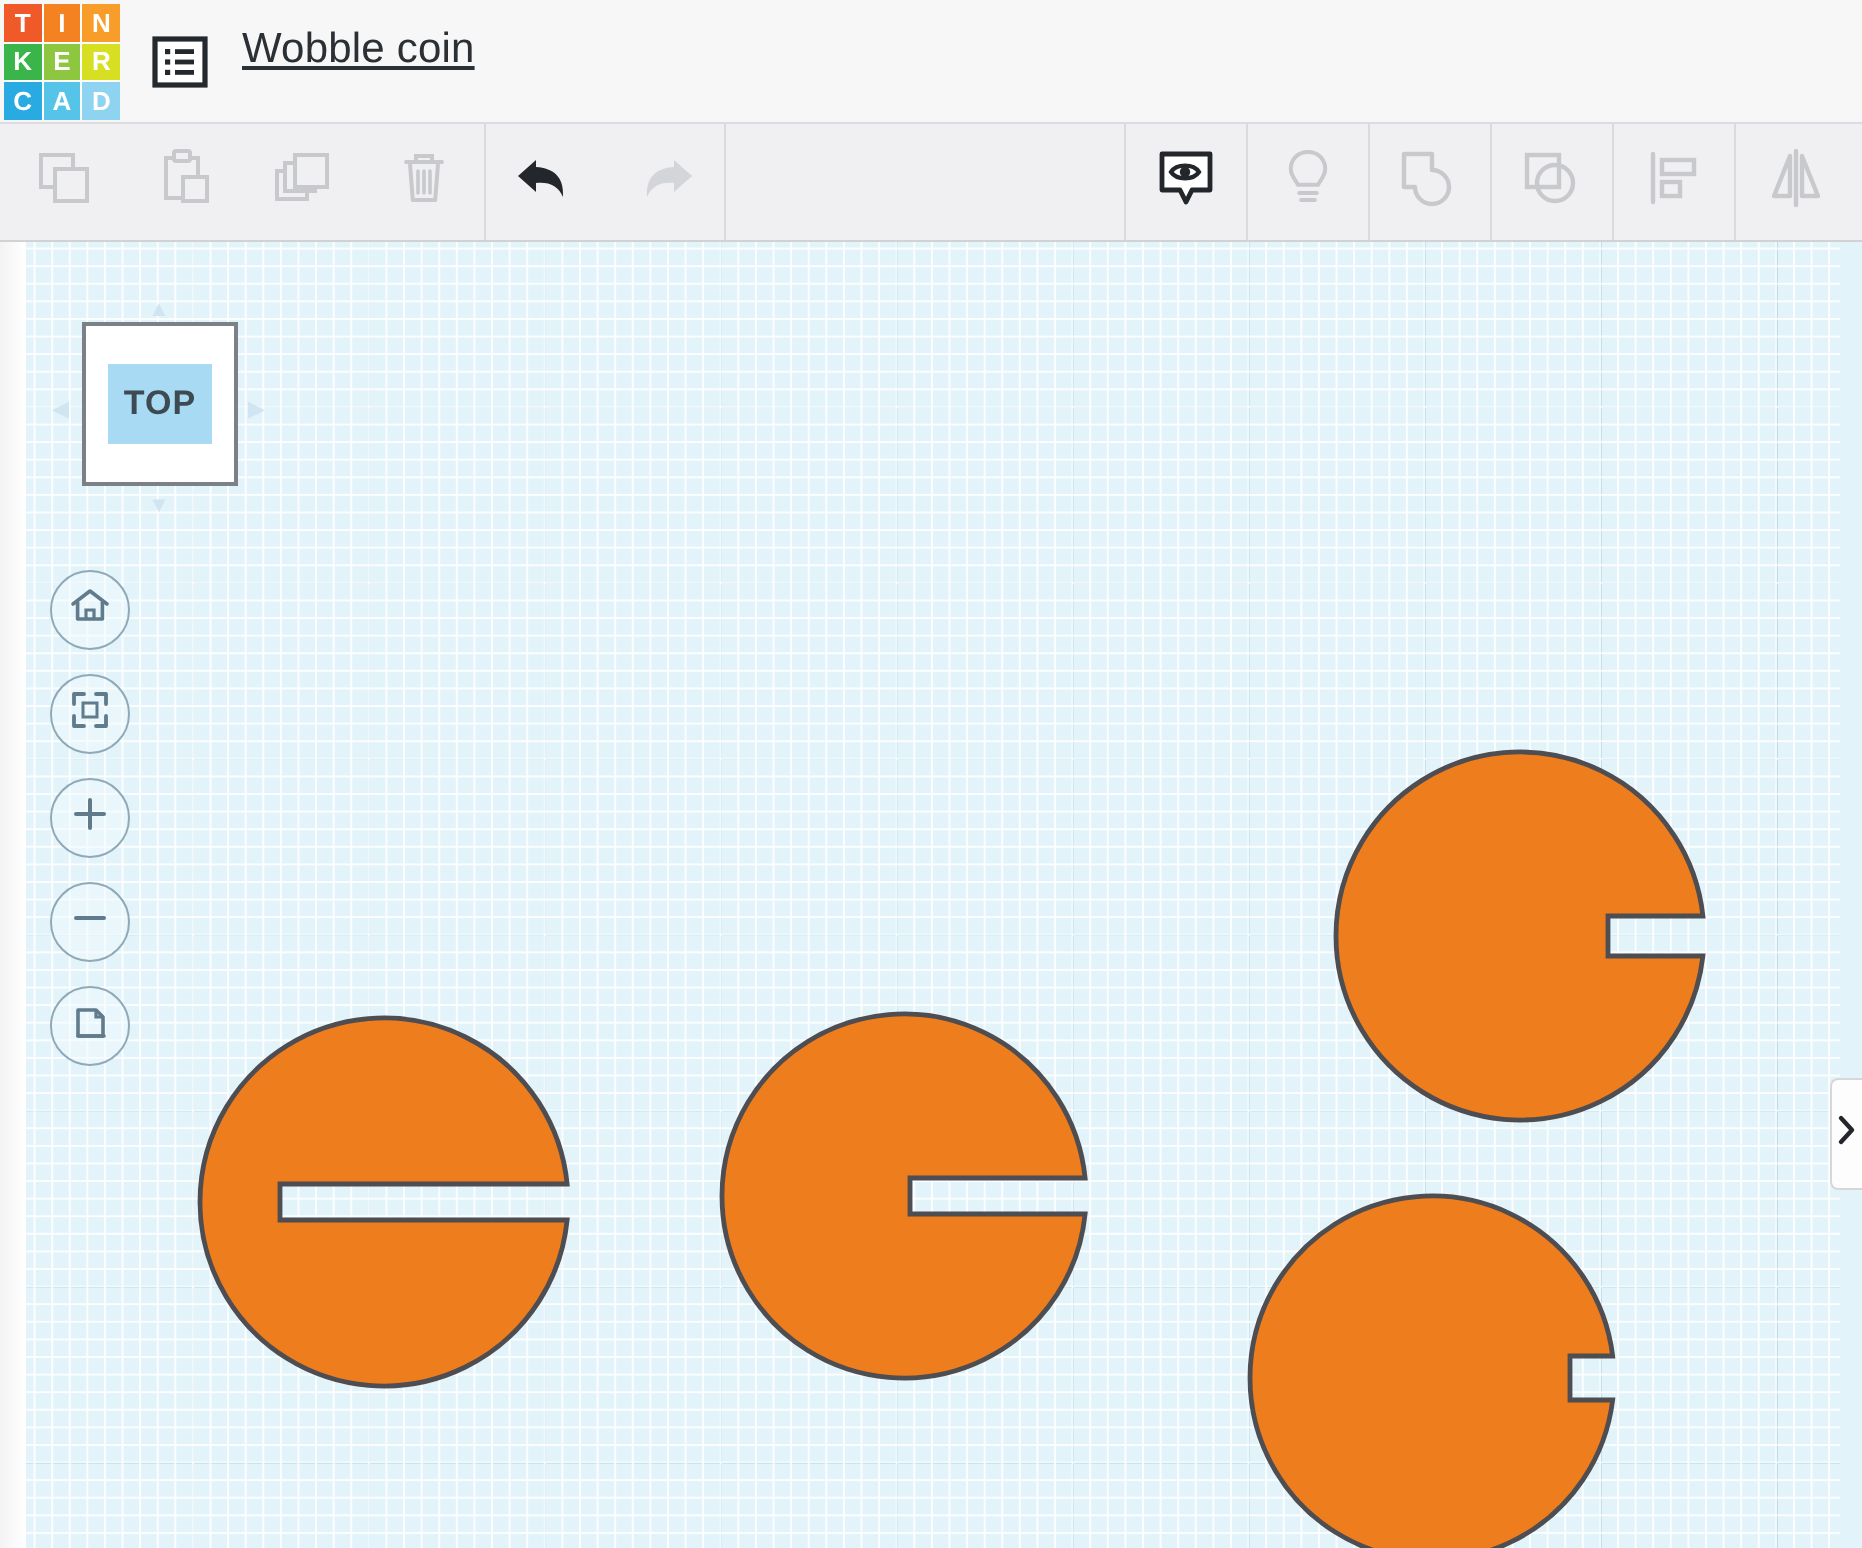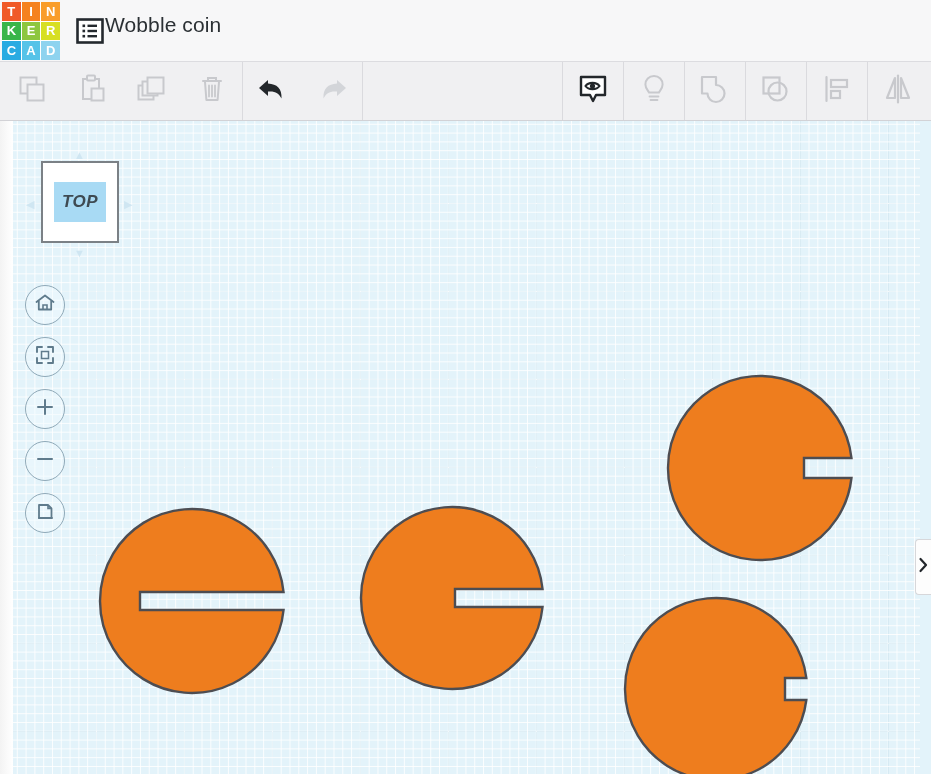--- a/index.html
+++ b/index.html
@@ -59,28 +59,29 @@
     left: 75px; top: 16px;
     width: 30px; height: 30px;
     display: flex;
     align-items: center;
     justify-content: center;
     cursor: pointer;
   }
 
   .doc-title {
     position: absolute;
-    left: 105px; top: 0;
+    left: 121px; top: 0;
     height: 49px;
     display: flex;
     align-items: center;
     font-size: 21px;
     color: #2b3034;
     letter-spacing: 0.1px;
     white-space: nowrap;
+    text-decoration: underline;
   }
 
   
   .toolbar {
     position: absolute;
     left: 0; top: 62px;
     width: 931px;
     height: 59px;
     background: #f0f0f2;
     border-bottom: 1px solid #d2d2d6;
@@ -384,21 +385,21 @@
 
     <div class="grid"></div>
     <div class="grid-right-edge"></div>
     <div class="grid-left-strip"></div>
 
     <div class="viewcube-arrow" style="left:74px; top:28px;">▲</div>
     <div class="viewcube-arrow" style="left:74px; top:126px;">▼</div>
     <div class="viewcube-arrow" style="left:26px; top:77px;">◀</div>
     <div class="viewcube-arrow" style="left:124px; top:77px;">▶</div>
 
-    <div class="viewcube" style="top:40px;font-style:italic;">
+    <div class="viewcube" style="top:40px;">
       <div class="viewcube-face">TOP</div>
     </div>
 
     <div class="navbtn" style="top:164px;">
       <span>
         <svg width="24" height="24" viewBox="0 0 24 24">
           <path d="M3.5 11 L12 4.5 L20.5 11" fill="none" stroke="#5f7b8c" stroke-width="1.8" stroke-linejoin="round" stroke-linecap="round"></path>
           <path d="M5.8 10 v8.5 h12.4 V10" fill="none" stroke="#5f7b8c" stroke-width="1.8" stroke-linejoin="round"></path>
           <path d="M10 18.5 v-4.5 h4 v4.5" fill="none" stroke="#5f7b8c" stroke-width="1.6"></path>
         </svg>

